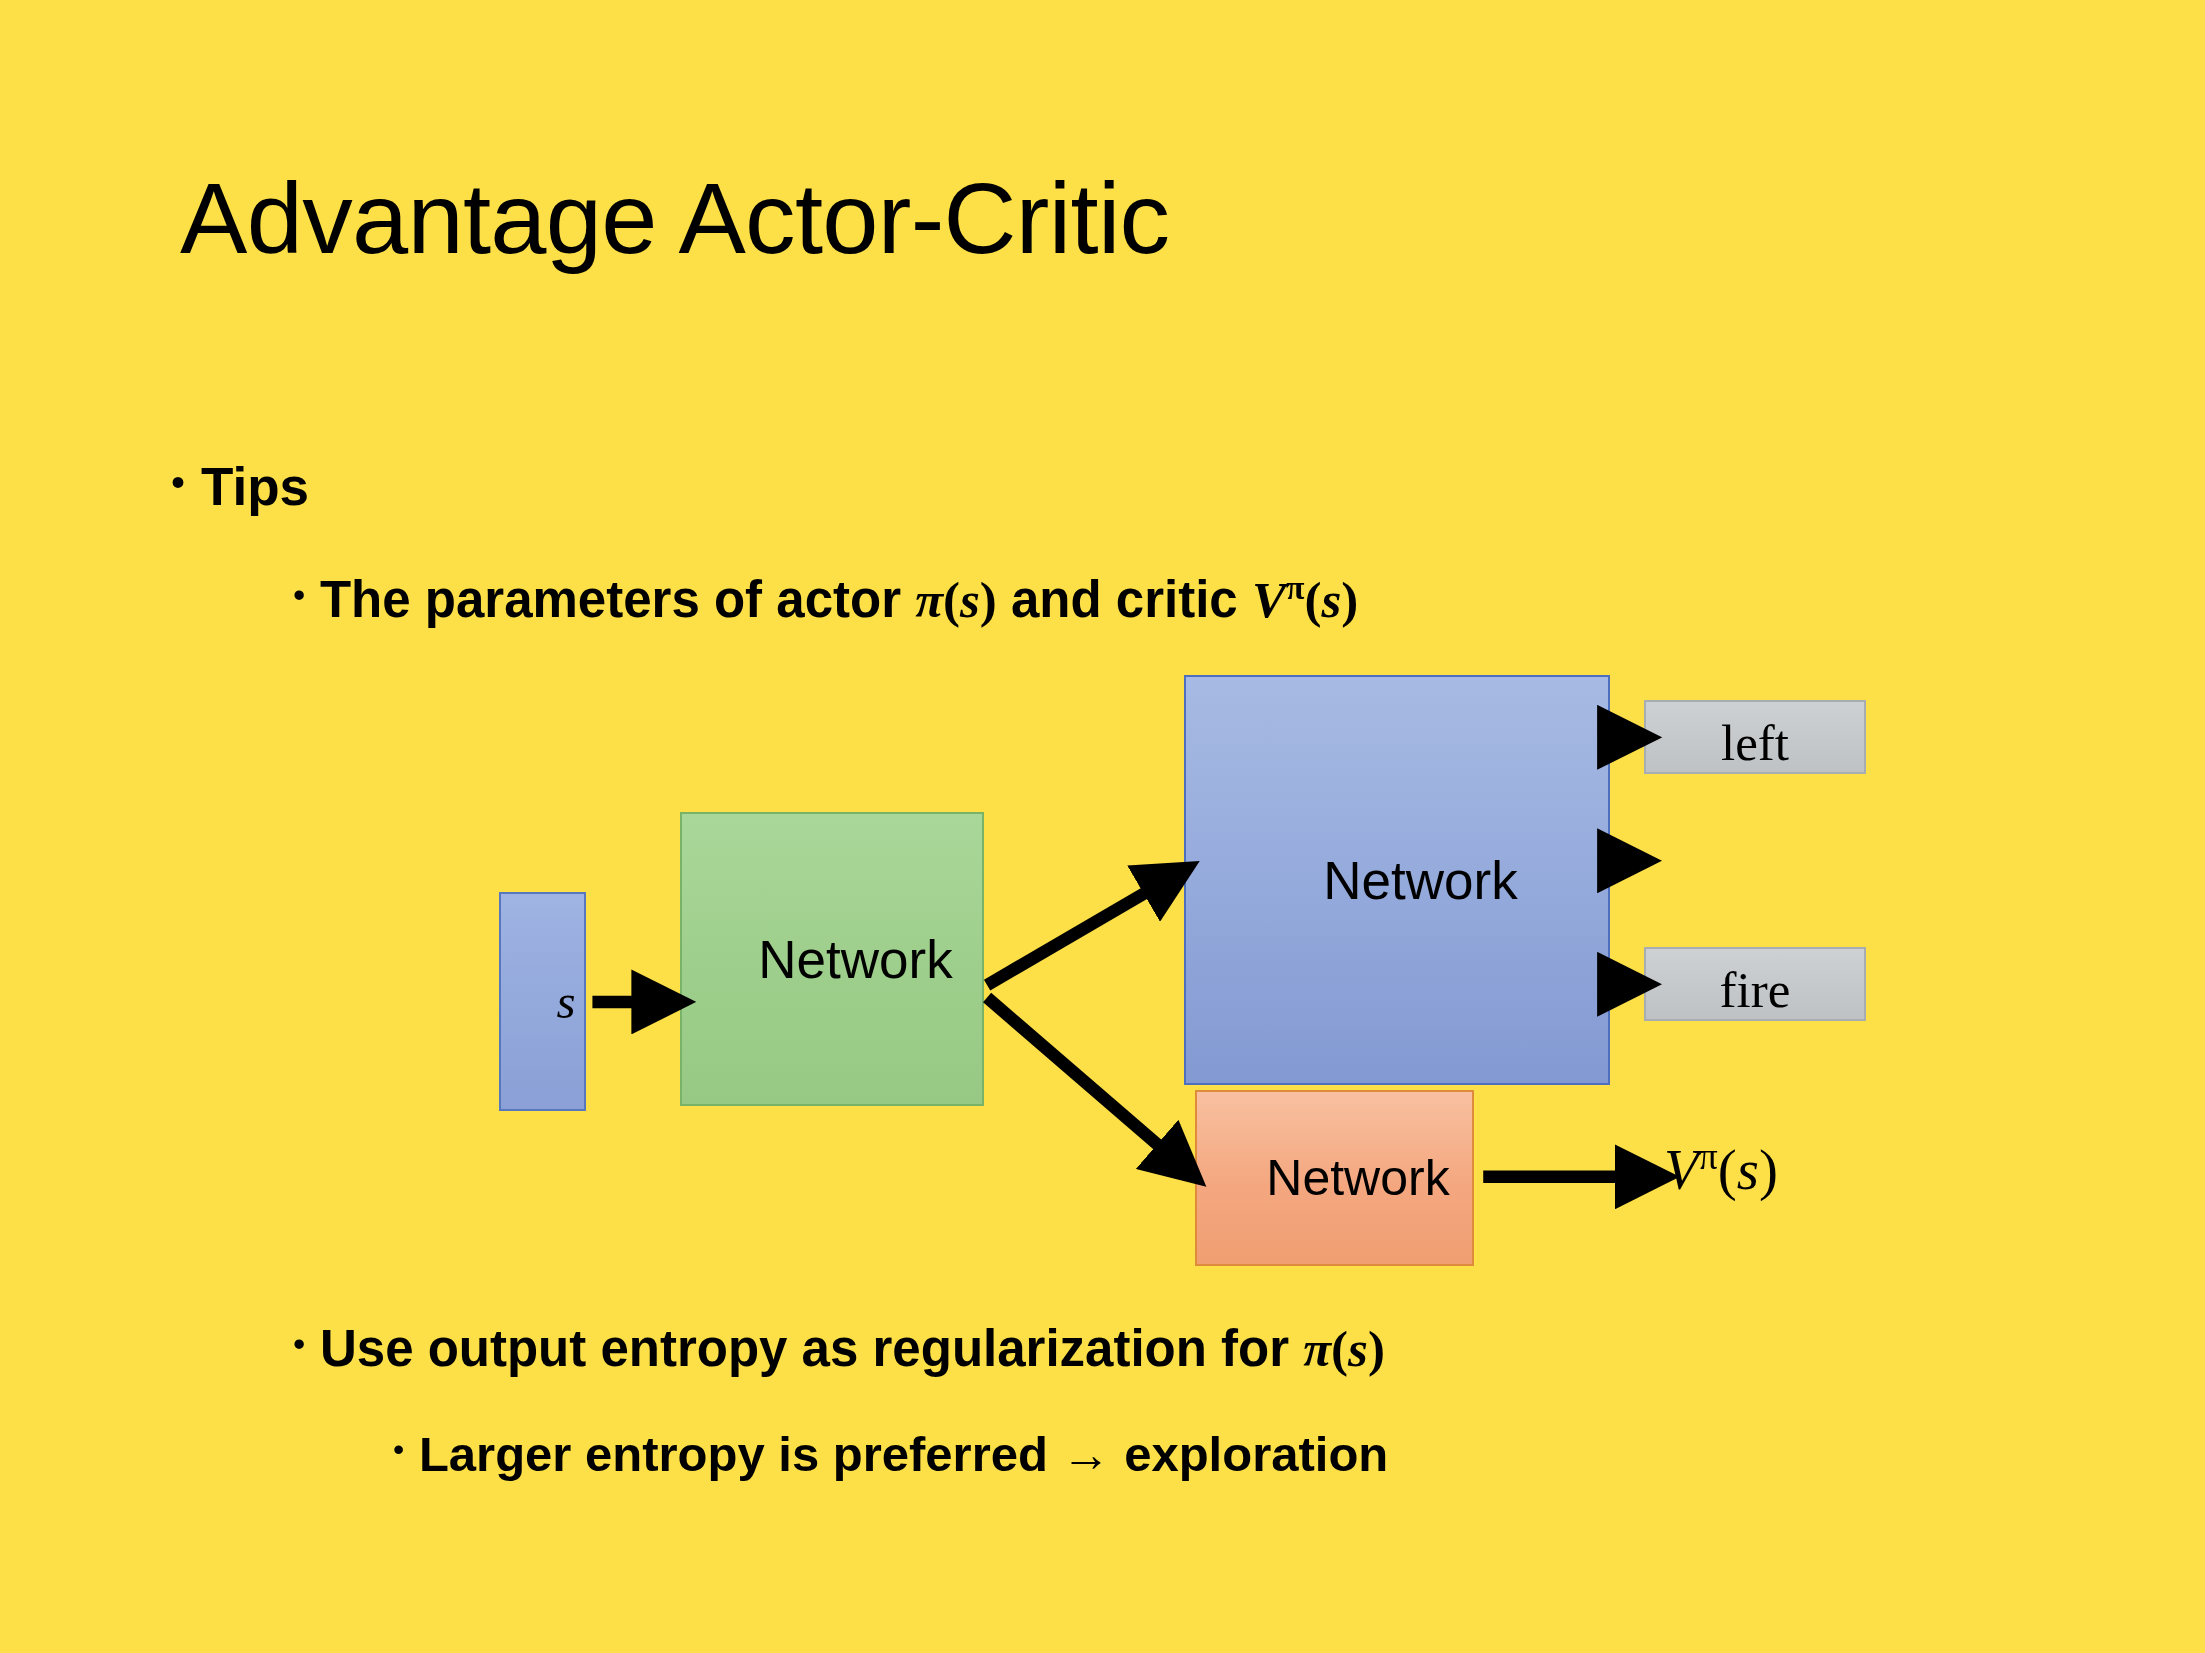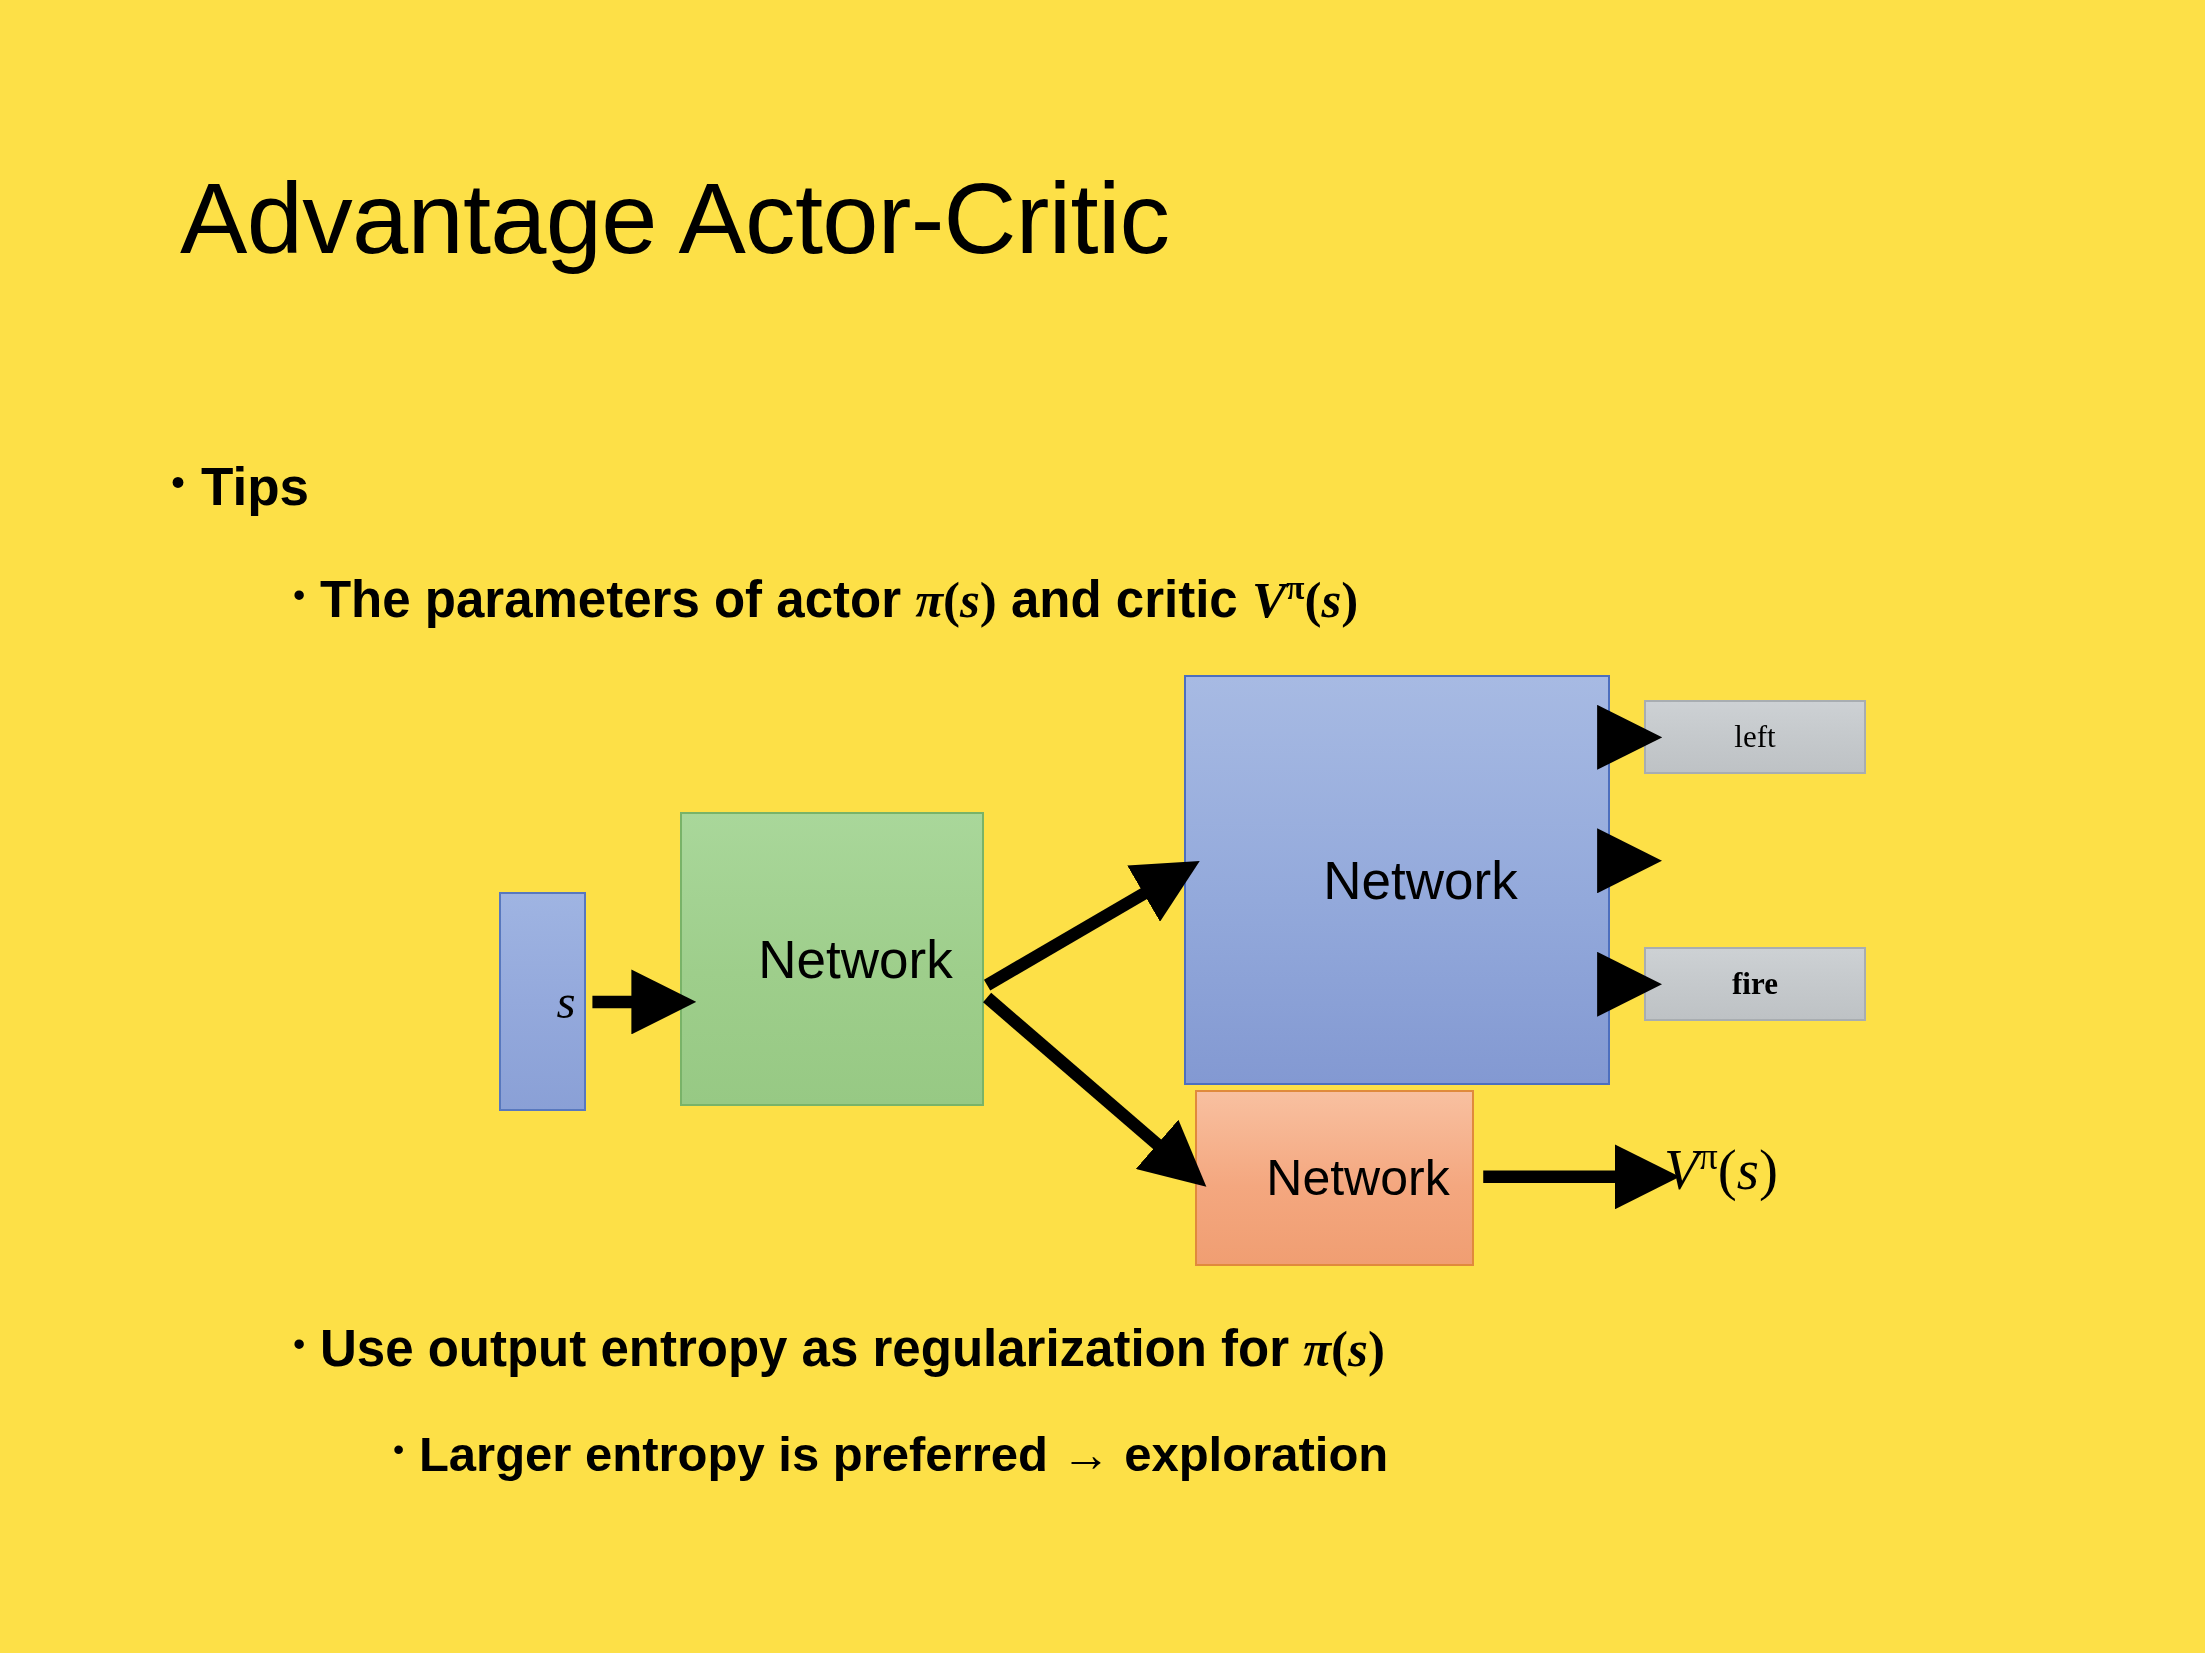--- a/index.html
+++ b/index.html
@@ -146,29 +146,29 @@
   }
 
   .outbox {
     position: absolute;
     box-sizing: border-box;
     width: 222px;
     height: 74px;
     background: linear-gradient(180deg, #CDD1D4 0%, #C5C9CC 50%, #BEC2C5 100%);
     border: 2.2px solid #A8ADB1;
     display: flex;
-    align-items: center;
+    align-items: flex-end;
     justify-content: center;
     font-family: "Liberation Serif", serif;
-    font-size: 31px;
+    font-size: 51px;
     color: #000000;
   }
   #out-left  { left: 1644px; top: 700px; }
   #out-right { left: 1644px; top: 823px; }
-  #out-fire  { left: 1644px; top: 947px; font-weight: bold; }
+  #out-fire  { left: 1644px; top: 947px; }
 
   
   #vpi-label {
     position: absolute;
     left: 1664px;
     top: 1136px;
     font-size: 57px;
     white-space: nowrap;
   }
 

